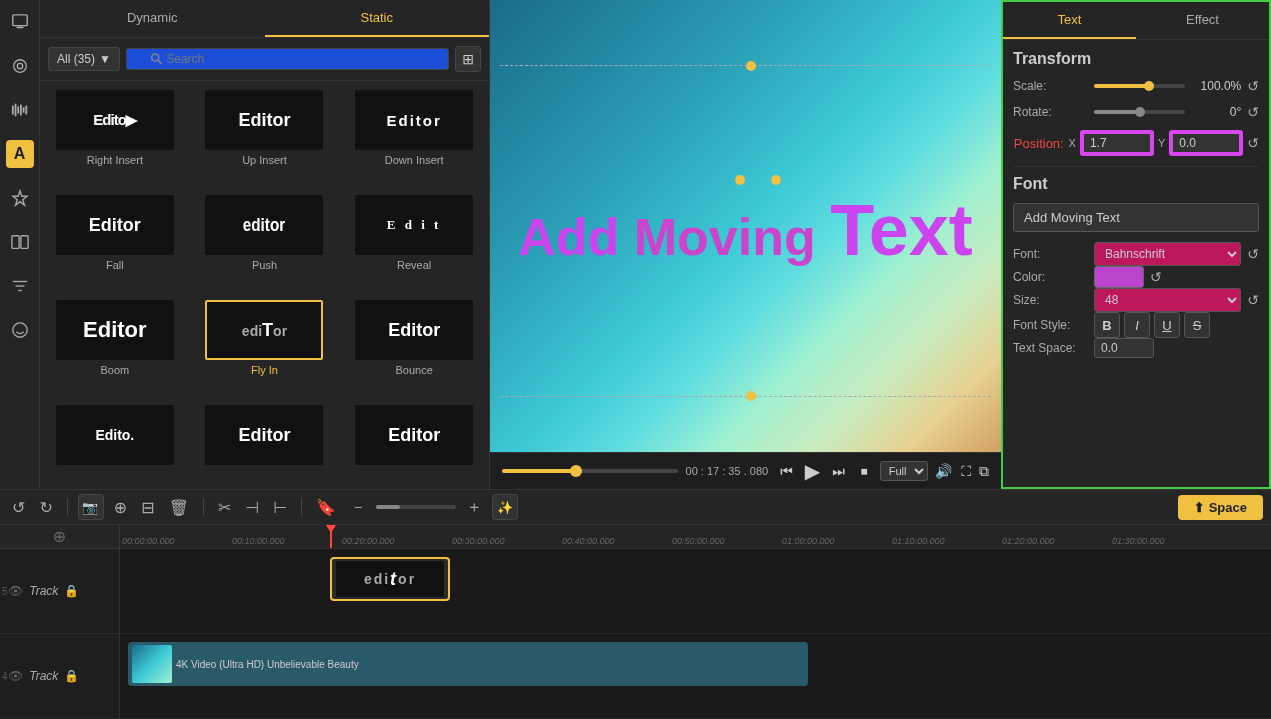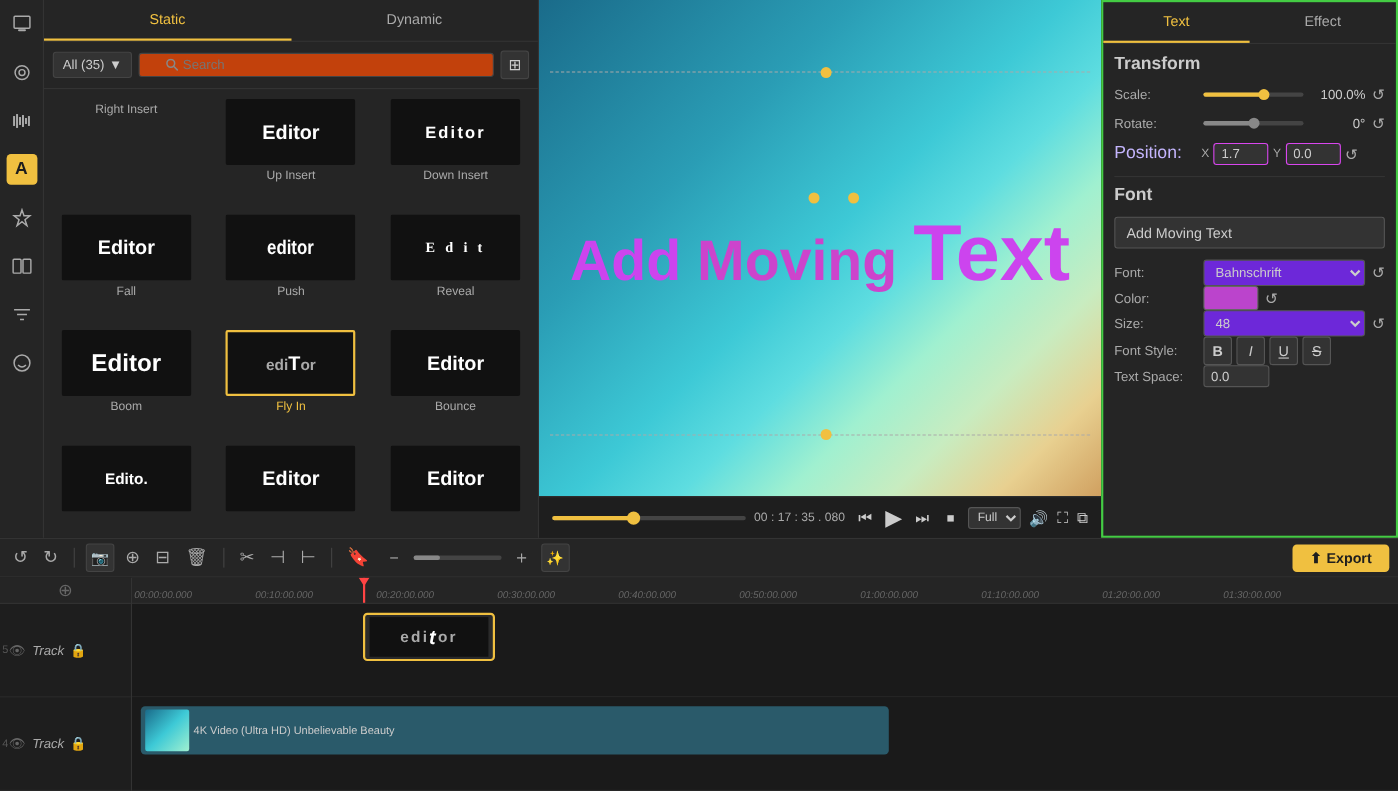--- a/index.html
+++ b/index.html
@@ -88,21 +88,21 @@
       padding: 4px 8px;
       border-radius: 3px;
       font-size: 12px;
       cursor: pointer;
       display: flex;
       align-items: center;
       gap: 4px;
     }
     .search-box {
       flex: 1;
-      background: #c2410c;
+      background: #1d4ed8;
       border: 1px solid #444;
       border-radius: 3px;
       display: flex;
       align-items: center;
       padding: 3px 24px;
       gap: 4px;
     }
     .search-box input {
       background: transparent;
       border: none;
@@ -365,31 +365,31 @@
       color: #aaa;
       cursor: pointer;
       font-size: 14px;
     }
     .xy-row {
       display: flex;
       align-items: center;
       gap: 4px;
       margin-bottom: 10px;
     }
-    .xy-label { color: #c4b5fd; font-size: 16px; width: 75px; }
+    .xy-label { color: #ef4444; font-size: 13px; width: 75px; text-align: center; }
     .xy-input-group { display: flex; align-items: center; gap: 4px; flex: 1; }
     .xy-coord { color: #aaa; font-size: 11px; }
     .xy-val {
       background: #333;
-      border: 1px solid #d946ef;
+      border: 4px solid #d946ef;
       color: #ccc;
       padding: 2px 6px;
       border-radius: 3px;
       font-size: 12px;
-      width: 50px;
+      width: 74px;
     }
 
     .divider { height: 1px; background: #333; margin: 8px 0; }
 
     .font-name-box {
       background: #333;
       border: 1px solid #555;
       color: #ccc;
       padding: 6px 10px;
       border-radius: 3px;
@@ -398,21 +398,21 @@
       margin-bottom: 10px;
     }
     .font-row {
       display: flex;
       align-items: center;
       gap: 6px;
     }
     .font-label { width: 75px; color: #aaa; font-size: 12px; flex-shrink: 0; }
     .font-select {
       flex: 1;
-      background: #6d28d9;
+      background: #be185d;
       border: 1px solid #555;
       color: #ccc;
       padding: 3px 6px;
       border-radius: 3px;
       font-size: 12px;
     }
     .color-swatch {
       width: 50px;
       height: 22px;
       background: #bb44cc;
@@ -714,40 +714,43 @@
     <div class="sidebar-icon">
       <svg viewBox="0 0 20 20" fill="currentColor">
           <circle cx="10" cy="10" r="8" fill="none" stroke="currentColor" stroke-width="1.5"></circle>
           <path d="M6 12 Q10 16 14 12" fill="none" stroke="currentColor" stroke-width="1.5"></path>
         </svg>
     </div>
   </div>
 
   <div class="panel">
     <div class="panel-tabs">
+      <div class="panel-tab">Dynamic</div>
       <div class="panel-tab active">Static</div>
-      <div class="panel-tab">Dynamic</div>
     </div>
     <div class="panel-filter">
       <button class="dropdown-btn">
         <span>All (35)</span>
         <span>▼</span>
       </button>
       <div class="search-box">
         <svg width="12" height="12" viewBox="0 0 16 16" fill="#888">
             <circle cx="6" cy="6" r="5" fill="none" stroke="#888" stroke-width="2"></circle>
             <line x1="10" y1="10" x2="15" y2="15" stroke="#888" stroke-width="2"></line>
           </svg>
         <input type="text" placeholder="Search" style="">
       </div>
       <button class="grid-icon-btn">⊞</button>
     </div>
     <div class="effects-grid">
 
       <div class="effect-item">
+        <div class="effect-thumb" style="background:#111;">
+          <span class="thumb-text" style="font-size:15px; letter-spacing:-1px;">Edito▶</span>
+        </div>
         <span class="effect-label">Right Insert</span>
       </div>
 
       <div class="effect-item">
         <div class="effect-thumb" style="background:#111;">
           <span class="thumb-text">Editor</span>
         </div>
         <span class="effect-label">Up Insert</span>
       </div>
 
@@ -983,21 +986,21 @@
     <button class="tl-btn">－</button>
     <div class="zoom-slider">
       <div class="zoom-track">
         <div class="zoom-fill"></div>
       </div>
     </div>
     <button class="tl-btn">＋</button>
     <div class="tl-icon-btn">✨</div>
     <button class="export-btn">
       <span>⬆</span>
-      <span>Export</span>
+      <span>Space</span>
     </button>
   </div>
 
   <div class="timeline-content">
 
     <div class="track-labels">
       <div class="track-label-header">
         <span style="font-size:16px; cursor:pointer;">⊕</span>
       </div>
       <div class="track-label-row" style="position:relative;">

